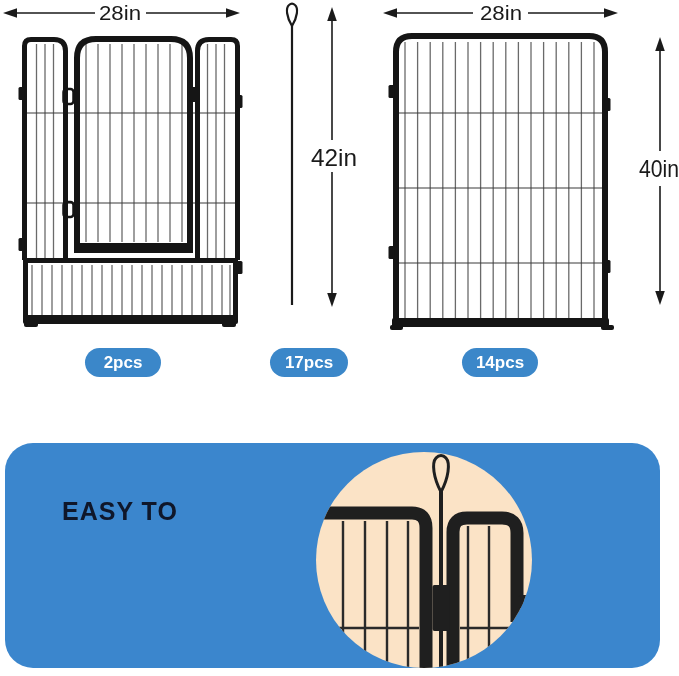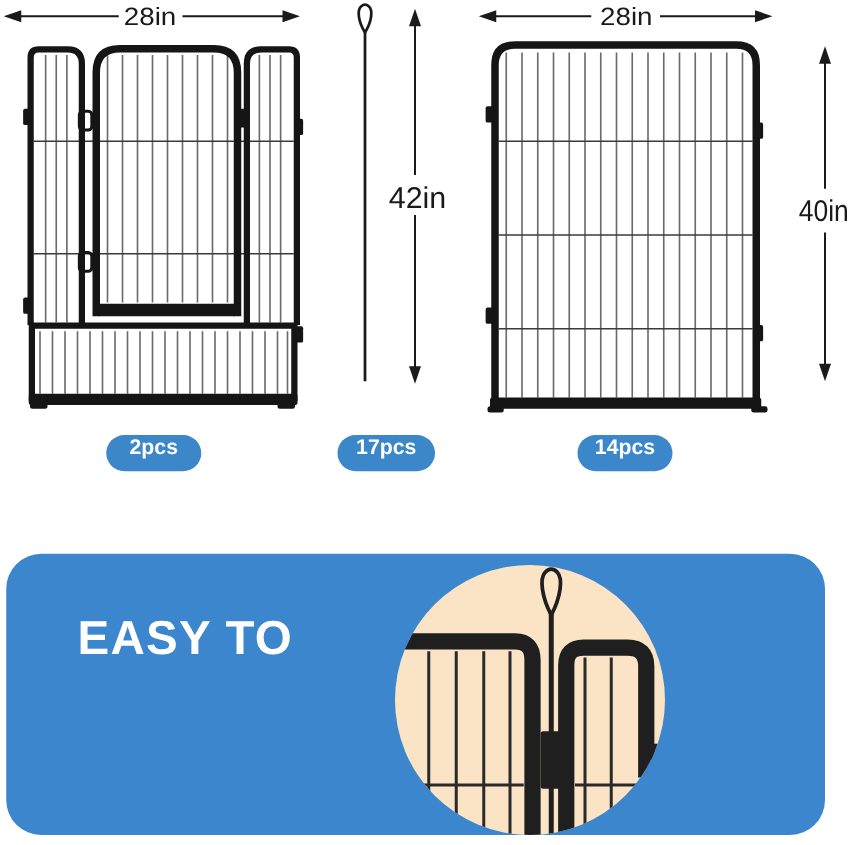--- a/index.html
+++ b/index.html
@@ -5,32 +5,32 @@
   html,body{margin:0;padding:0;}
   body{
     width:679px;height:676px;background:#ffffff;position:relative;overflow:hidden;
     font-family:"Liberation Sans", sans-serif;
   }
   .diagram{position:absolute;left:0;top:0;}
   .dim-text{fill:#1a1a1a;font-family:"Liberation Sans",sans-serif;}
   .badge{
     position:absolute;height:29px;border-radius:15px;background:#3b87c9;
     color:#ffffff;font-size:17px;font-weight:bold;
-    display:flex;align-items:flex-start;justify-content:center;
+    display:flex;align-items:center;justify-content:center;
   }
   .badge-door{left:85px;top:348px;width:76px;}
   .badge-stake{left:270px;top:348px;width:78px;}
   .badge-plain{left:462px;top:348px;width:76px;}
   .banner{
     position:absolute;left:5px;top:443px;width:655px;height:225px;
     background:#3b86cd;border-radius:28px;
   }
   .banner-text{
-    position:absolute;left:57px;top:44px;color:#ffffff;
-    font-size:38px;font-weight:bold;letter-spacing:1px;line-height:48px;
+    position:absolute;left:57px;top:44px;color:#0f172a;
+    font-size:25px;font-weight:bold;letter-spacing:1px;line-height:48px;
   }
   .inset{position:absolute;left:308px;top:7px;}
 </style>
 </head>
 <body>
 
 <div>
 
   <svg class="diagram" width="679" height="340" viewBox="0 0 679 340">
 

